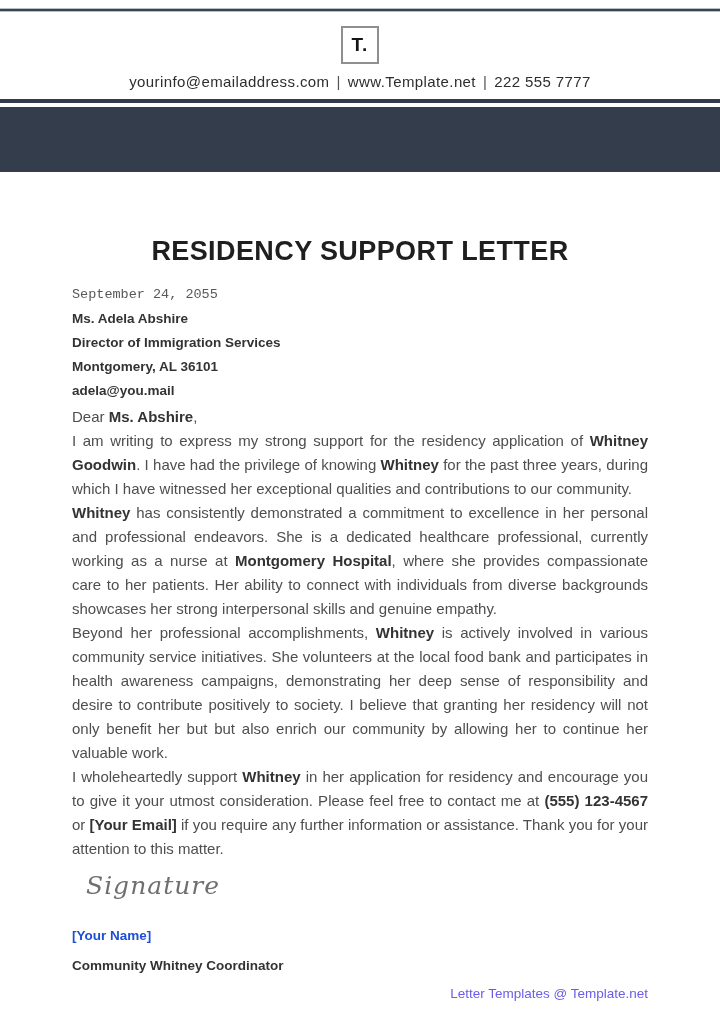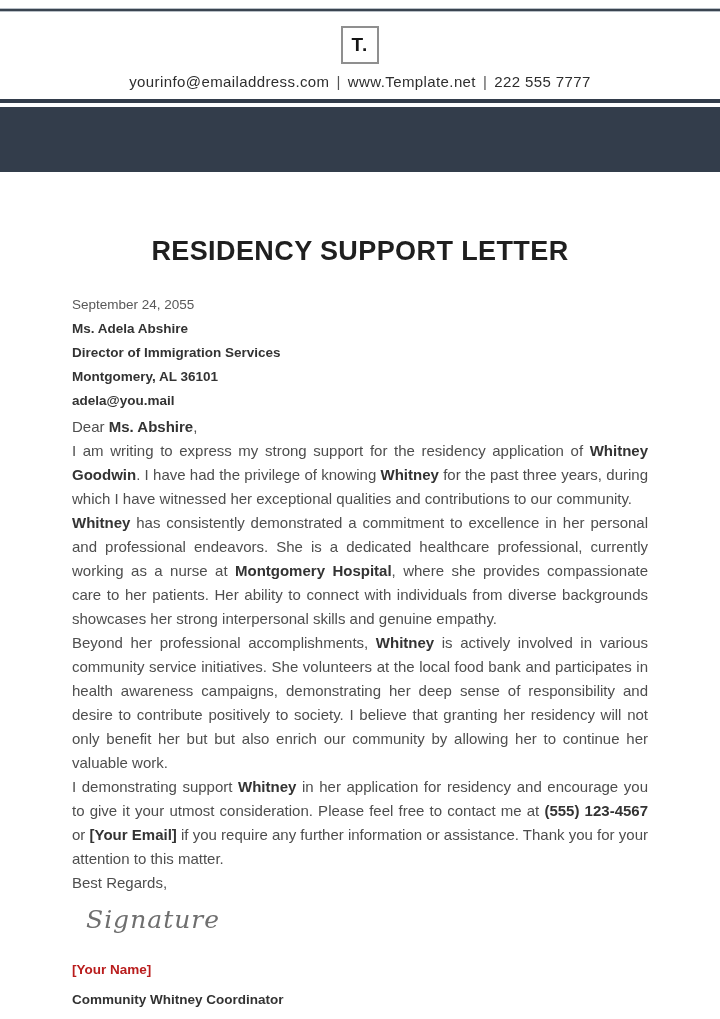--- a/index.html
+++ b/index.html
@@ -48,24 +48,25 @@
   .letter { padding: 0 72px; color: #4e4e4e; }
   .doc-title {
     margin-top: 64px;
     text-align: center;
     font-size: 27px;
     font-weight: 700;
     color: #1f1f1f;
     letter-spacing: 0.4px;
   }
   .date-line {
-    margin-top: 26px;
+    margin-top: 16px;
     font-size: 13.5px;
     line-height: 24px;
     color: #585858;
+    font-family: Liberation Mono, monospace;
   }
   .addr-line {
     font-size: 13.5px;
     line-height: 24px;
     font-weight: 700;
     color: #333333;
   }
   .addr-line.spaced { }
   .greeting, .body-par, .closing-line {
     font-size: 15px;
@@ -78,21 +79,21 @@
     margin: 10px 0 0 14px;
     font-family: "DejaVu Serif", serif;
     font-style: italic;
     font-size: 25px;
     color: #6f6f6f;
     letter-spacing: 1px;
   }
   .sender-name {
     margin-top: 24px;
     font-size: 13.5px; line-height: 24px;
-    font-weight: 700; color: #b91c1c;
+    font-weight: 700; color: #1d4ed8;
   }
   .sender-role {
     margin-top: 6px;
     font-size: 13.5px; line-height: 24px;
     font-weight: 700; color: #333333;
   }
   .footer-link-row { text-align: right; margin-top: 6px; }
   .footer-link {
     font-size: 13.5px;
     color: #6c5ce7;
@@ -129,23 +130,22 @@
     <div class="addr-line">Ms. Adela Abshire</div>
     <div class="addr-line">Director of Immigration Services</div>
     <div class="addr-line spaced">Montgomery, AL 36101</div>
     <div class="addr-line spaced">adela@you.mail</div>
 
     <div class="greeting"><span>Dear </span><b>Ms. Abshire</b><span>,</span></div>
 
     <div class="body-par"><span>I am writing to express my strong support for the residency application of </span><b>Whitney Goodwin</b><span>. I have had the privilege of knowing </span><b>Whitney</b><span> for the past three years, during which I have witnessed her exceptional qualities and contributions to our community.</span></div>
     <div class="body-par"><b>Whitney</b><span> has consistently demonstrated a commitment to excellence in her personal and professional endeavors. She is a dedicated healthcare professional, currently working as a nurse at </span><b>Montgomery Hospital</b><span>, where she provides compassionate care to her patients. Her ability to connect with individuals from diverse backgrounds showcases her strong interpersonal skills and genuine empathy.</span></div>
     <div class="body-par"><span>Beyond her professional accomplishments, </span><b>Whitney</b><span> is actively involved in various community service initiatives. She volunteers at the local food bank and participates in health awareness campaigns, demonstrating her deep sense of responsibility and desire to contribute positively to society. I believe that granting her residency will not only benefit her but but also enrich our community by allowing her to continue her valuable work.</span></div>
-    <div class="body-par"><span>I demonstrating support </span><b>Whitney</b><span> in her application for residency and encourage you to give it your utmost consideration. Please feel free to contact me at </span><b>(555) 123-4567</b><span> or </span><b>[Your Email]</b><span> if you require any further information or assistance. Thank you for your attention to this matter.</span></div>
+    <div class="body-par"><span>I wholeheartedly support </span><b>Whitney</b><span> in her application for residency and encourage you to give it your utmost consideration. Please feel free to contact me at </span><b>(555) 123-4567</b><span> or </span><b>[Your Email]</b><span> if you require any further information or assistance. Thank you for your attention to this matter.</span></div>
 
-    <div class="closing-line">Best Regards,</div>
 
     <div class="signature-script">Signature</div>
 
     <div class="sender-name">[Your Name]</div>
     <div class="sender-role">Community Whitney Coordinator</div>
 
     <div class="footer-link-row">
       <a class="footer-link">Letter Templates @ Template.net</a>
     </div>
   </div>

